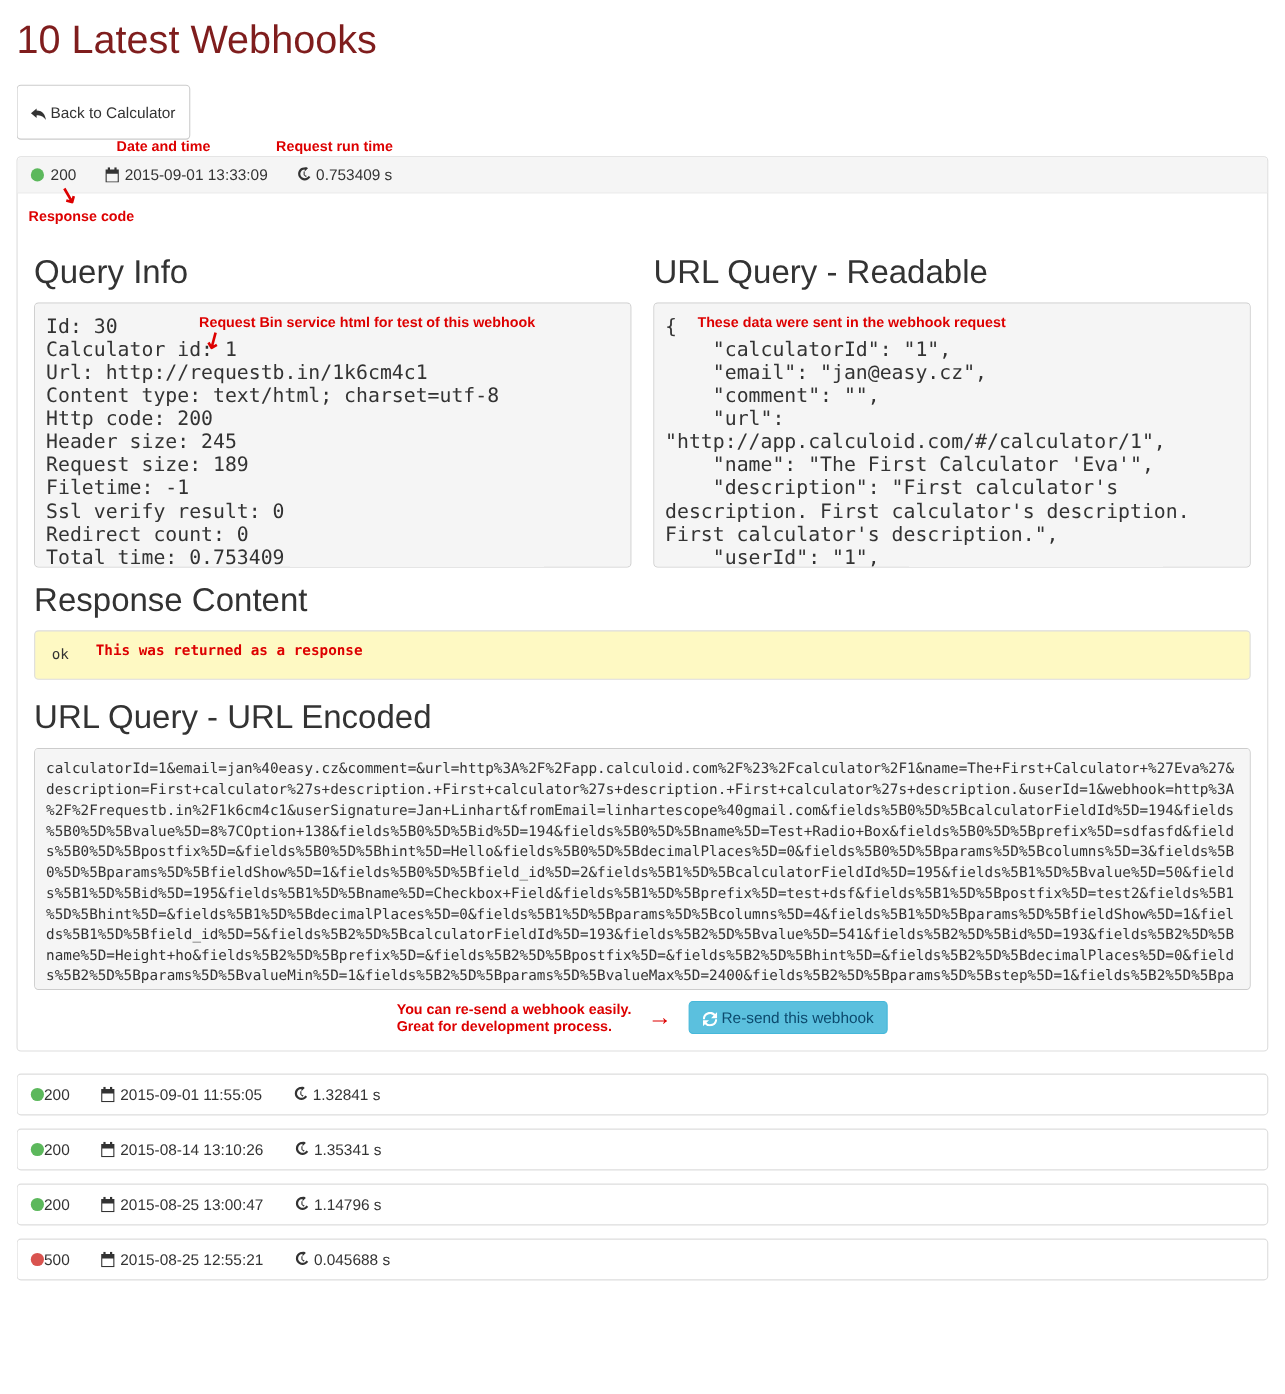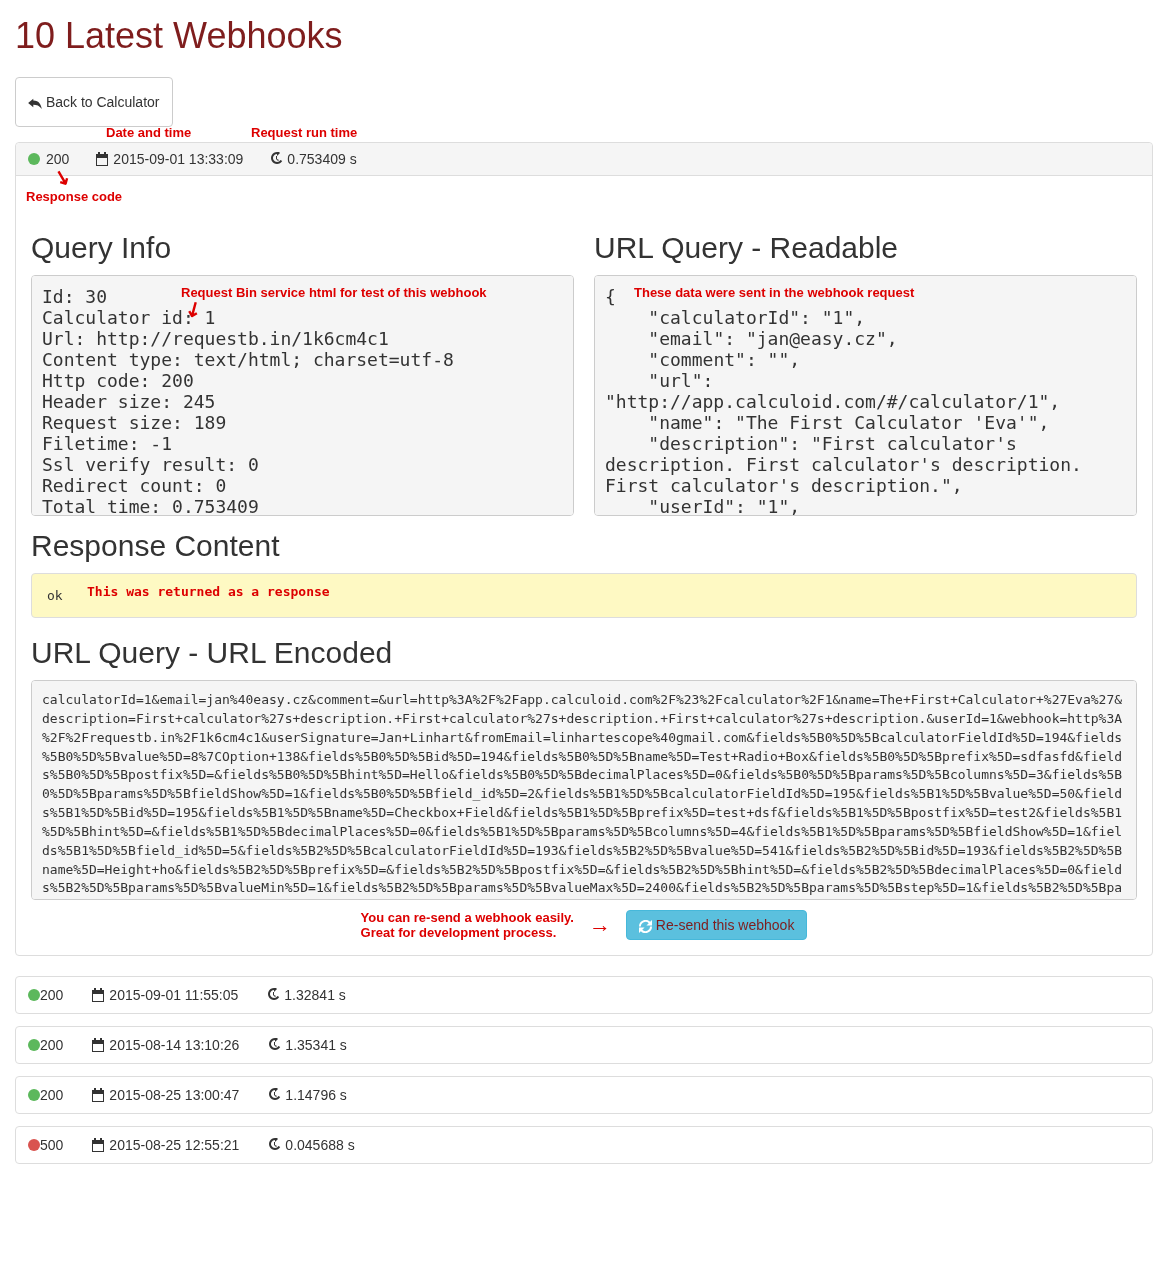--- a/index.html
+++ b/index.html
@@ -14,21 +14,21 @@
 .status-dot { width: 12px; height: 12px; border-radius: 50%; display: inline-block; }
 .dot-green { background: #5cb85c; }
 .dot-red { background: #d9534f; }
 .status-code { font-size: 14px; color: #333; margin-right: 20px; }
 .status-item { display: flex; align-items: center; gap: 4px; margin-right: 20px; font-size: 14px; }
 .row2 { display: flex; gap: 20px; }
 .col { flex: 1; min-width: 0; }
 .textarea-box { width: 100%; border: 1px solid #ccc; border-radius: 4px; background: #f5f5f5; padding: 10px; font-family: Menlo, Monaco, Consolas, monospace; font-size: 18px; color: #333; height: 241px; overflow-y: scroll; resize: none; white-space: pre-wrap; word-wrap: break-word; position: relative; }
 .response-box { width: 100%; border: 1px solid #ddd; border-radius: 4px; background: #fef9c3; padding: 14px 15px; font-family: Menlo, Monaco, Consolas, monospace; font-size: 13px; position: relative; }
 .url-encoded-box { width: 100%; border: 1px solid #ccc; border-radius: 4px; background: #f5f5f5; padding: 10px; font-family: Menlo, Monaco, Consolas, monospace; font-size: 13px; height: 220px; overflow-y: scroll; word-wrap: break-word; white-space: normal; line-height: 1.45; }
-.btn-info { display: inline-block; padding: 6px 12px; background: #5bc0de; color: #7f1d1d; border: 1px solid #46b8da; border-radius: 4px; cursor: pointer; font-size: 14px; }
+.btn-info { display: inline-block; padding: 6px 12px; background: #5bc0de; color: #0c4a6e; border: 1px solid #46b8da; border-radius: 4px; cursor: pointer; font-size: 14px; }
 .btn-row { display: flex; justify-content: center; align-items: center; margin-top: 10px; gap: 15px; }
 .annotation { color: #d00; font-weight: bold; font-size: 13px; position: absolute; white-space: nowrap; }
 .icon-svg { display: inline-block; vertical-align: middle; }
 .webhook-row { border: 1px solid #ddd; border-radius: 4px; padding: 10px 12px; margin-bottom: 12px; display: flex; align-items: center; background: #fff; }
 .webhook-row .status-code { margin-right: 28px; }
 .webhook-row .status-item { margin-right: 28px; }
 .arrow-down { position: absolute; color: #d00; font-size: 20px; font-weight: bold; transform: rotate(15deg); }
 .arrow-right { color: #d00; font-size: 22px; font-weight: bold; }
 .rel { position: relative; }
 </style>

